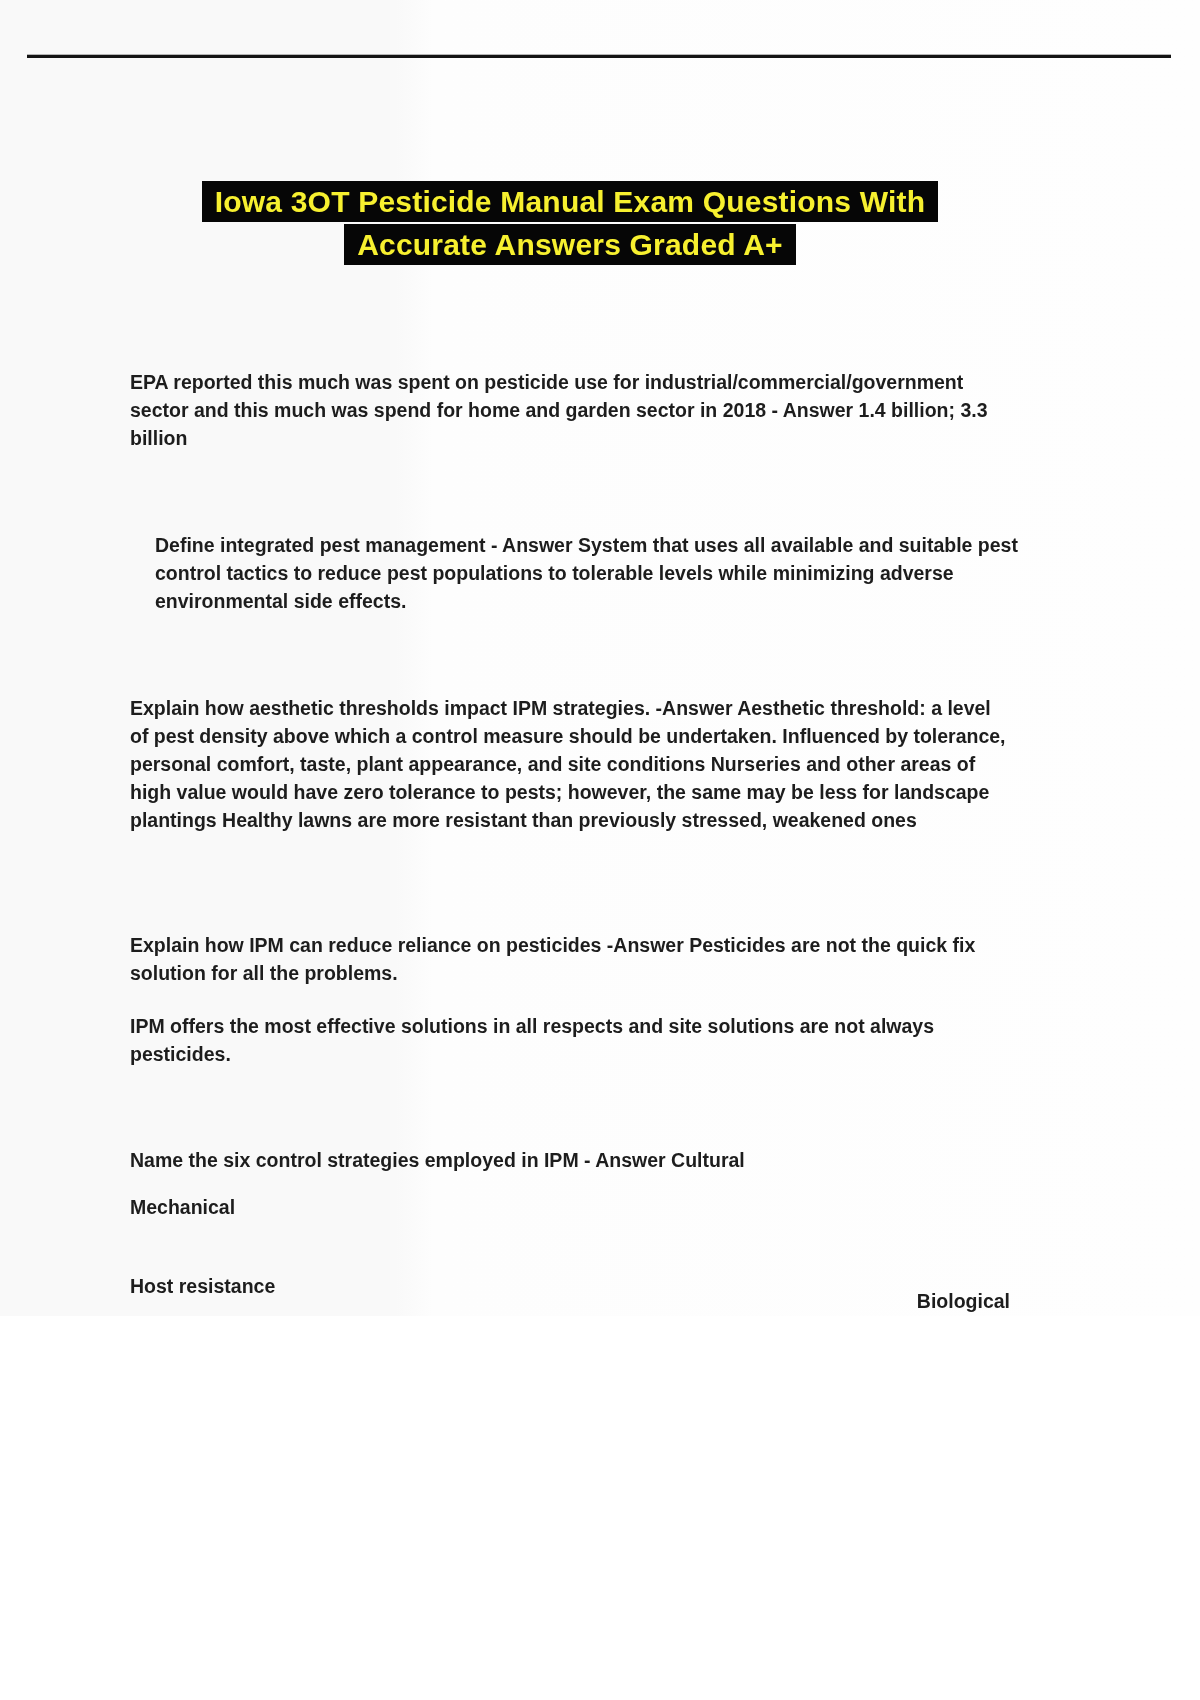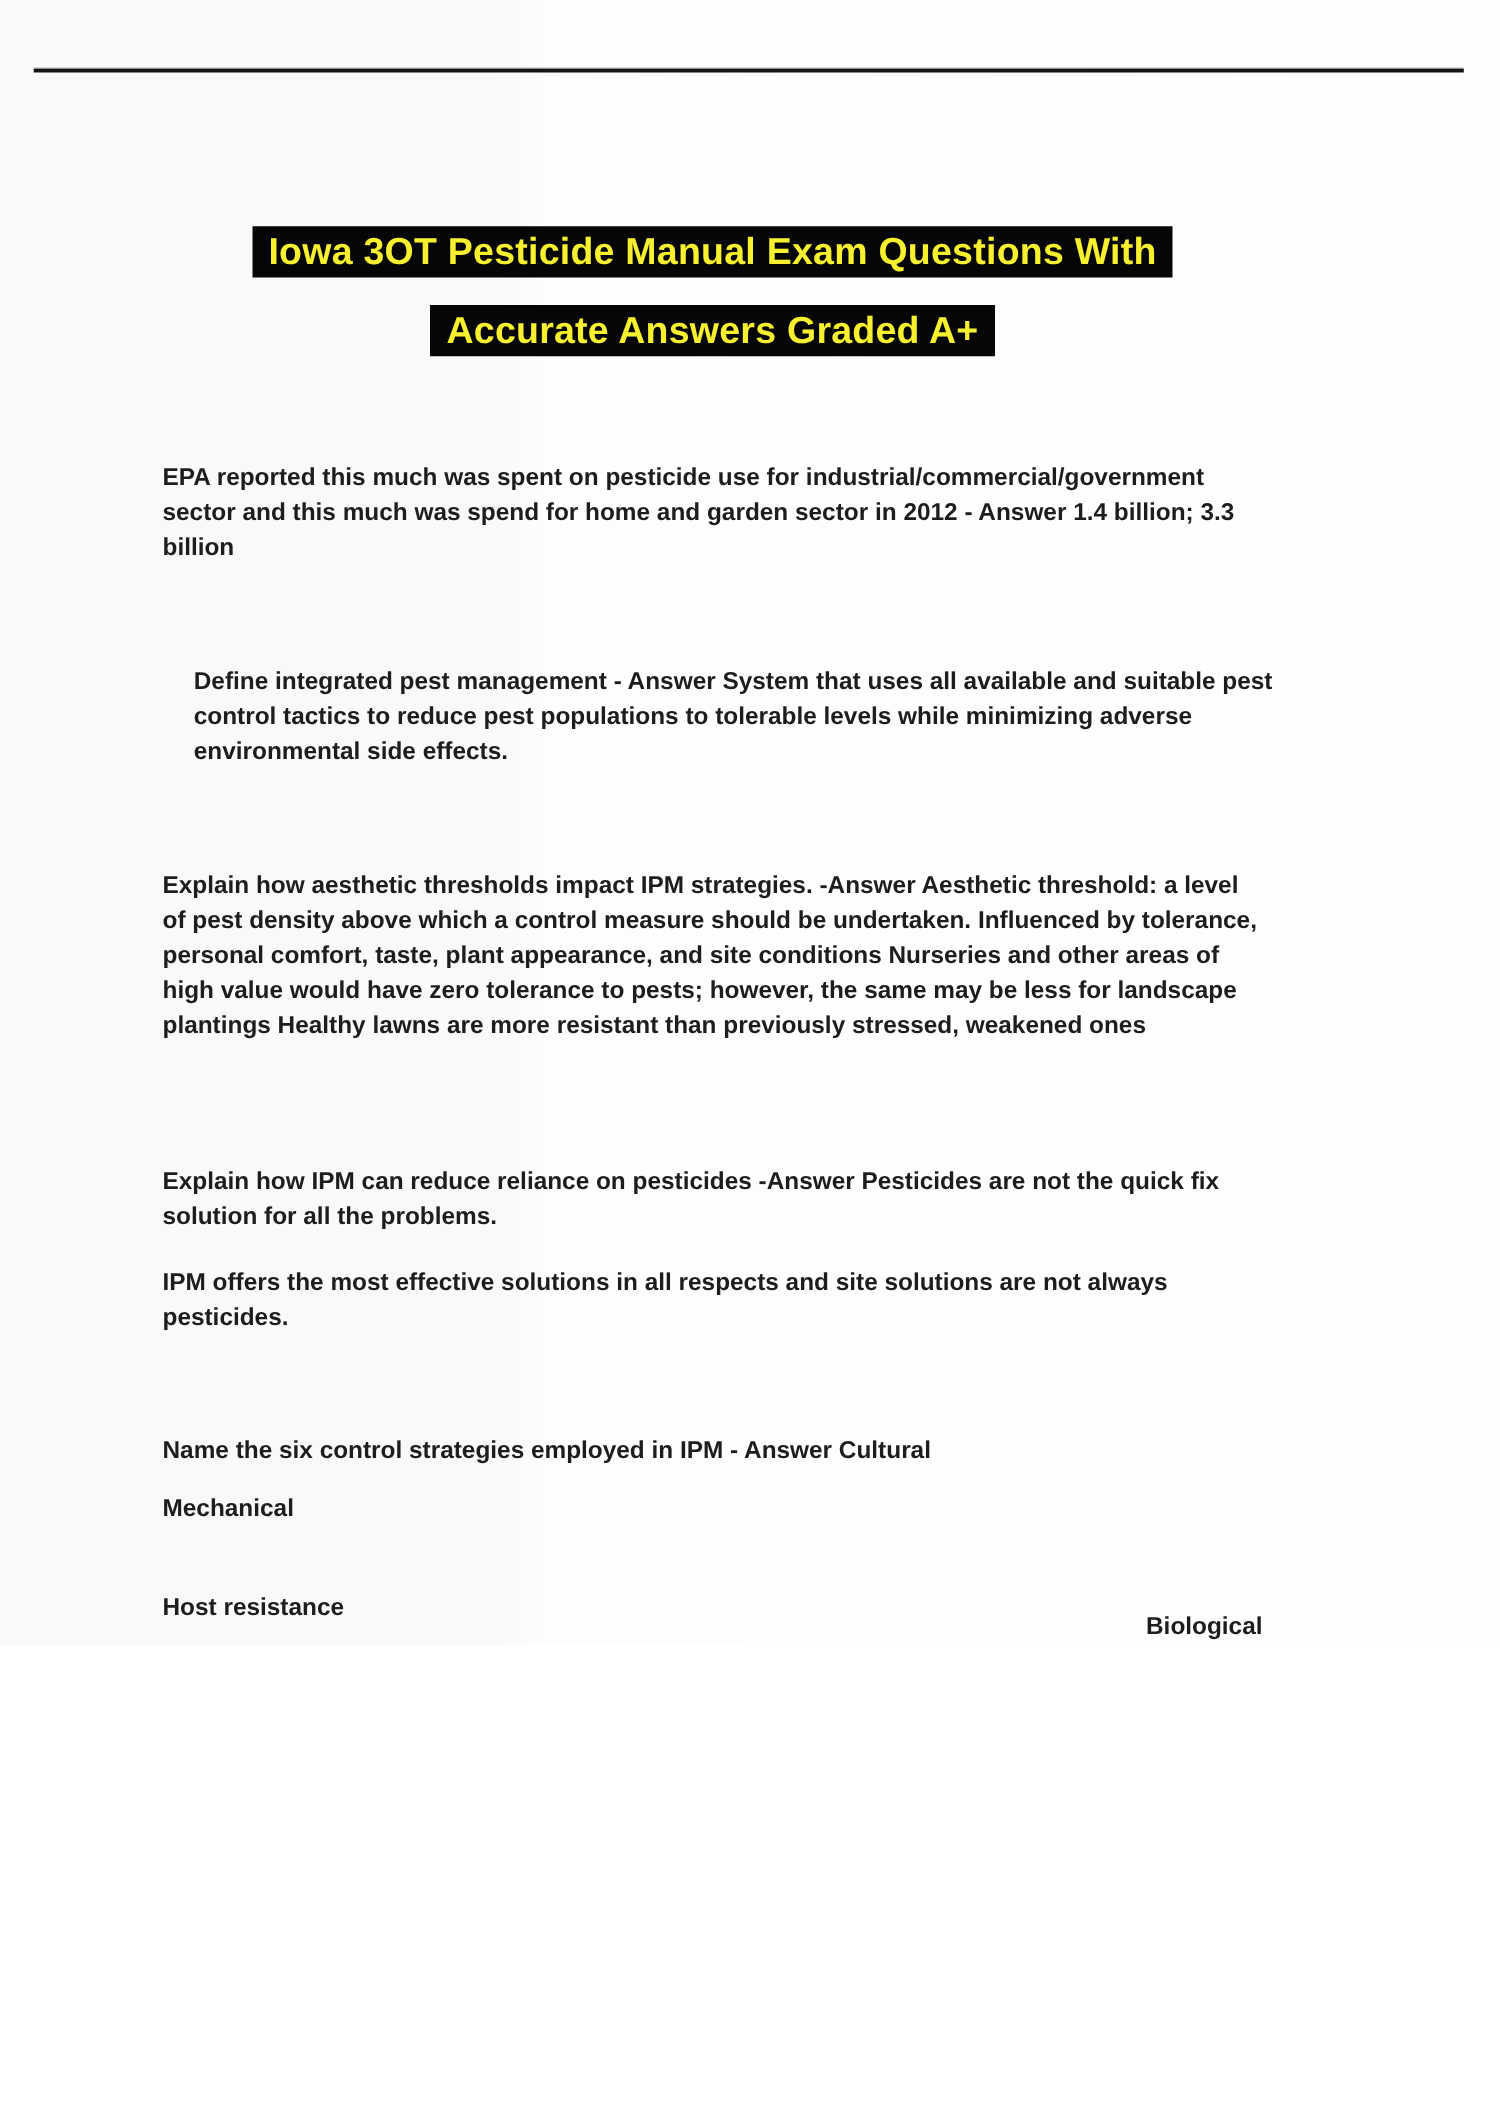--- a/index.html
+++ b/index.html
@@ -29,21 +29,21 @@
 
   .title-block {
     position: absolute;
     top: 181px;
     left: 130px;
     width: 880px;
     text-align: center;
     line-height: 0;
   }
   .title-line { line-height: normal; }
-  .title-line + .title-line { margin-top: 22px; }
+  .title-line + .title-line { margin-top: 2px; }
   .hl {
     display: inline-block;
     background: #060606;
     color: #f7f02f;
     font-size: 30px;
     font-weight: bold;
     line-height: 41px;
     padding: 0 13px;
     letter-spacing: 0.2px;
   }
@@ -81,21 +81,21 @@
   <div class="title-block">
     <div class="title-line">
       <span class="hl">Iowa 3OT Pesticide Manual Exam Questions With</span>
     </div>
     <div class="title-line">
       <span class="hl">Accurate Answers Graded A+</span>
     </div>
   </div>
 
   <div class="content">
-    <div class="para p1">EPA reported this much was spent on pesticide use for industrial/commercial/government sector and this much was spend for home and garden sector in 2012 - Answer 1.4 billion; 3.3 billion</div>
+    <div class="para p1">EPA reported this much was spent on pesticide use for industrial/commercial/government sector and this much was spend for home and garden sector in 2018 - Answer 1.4 billion; 3.3 billion</div>
     <div class="para p2">Define integrated pest management - Answer System that uses all available and suitable pest control tactics to reduce pest populations to tolerable levels while minimizing adverse environmental side effects.</div>
     <div class="para p3">Explain how aesthetic thresholds impact IPM strategies. -Answer Aesthetic threshold: a level of pest density above which a control measure should be undertaken. Influenced by tolerance, personal comfort, taste, plant appearance, and site conditions Nurseries and other areas of high value would have zero tolerance to pests; however, the same may be less for landscape plantings Healthy lawns are more resistant than previously stressed, weakened ones</div>
     <div class="para p4">Explain how IPM can reduce reliance on pesticides -Answer Pesticides are not the quick fix solution for all the problems.</div>
     <div class="para p5">IPM offers the most effective solutions in all respects and site solutions are not always pesticides.</div>
     <div class="para p6">Name the six control strategies employed in IPM - Answer Cultural</div>
 
     <div class="para li1">Mechanical</div>
     <div class="para li2">Host resistance</div>
     <div class="para li3">Biological</div>
     <div class="para li4">Mechanical</div>

